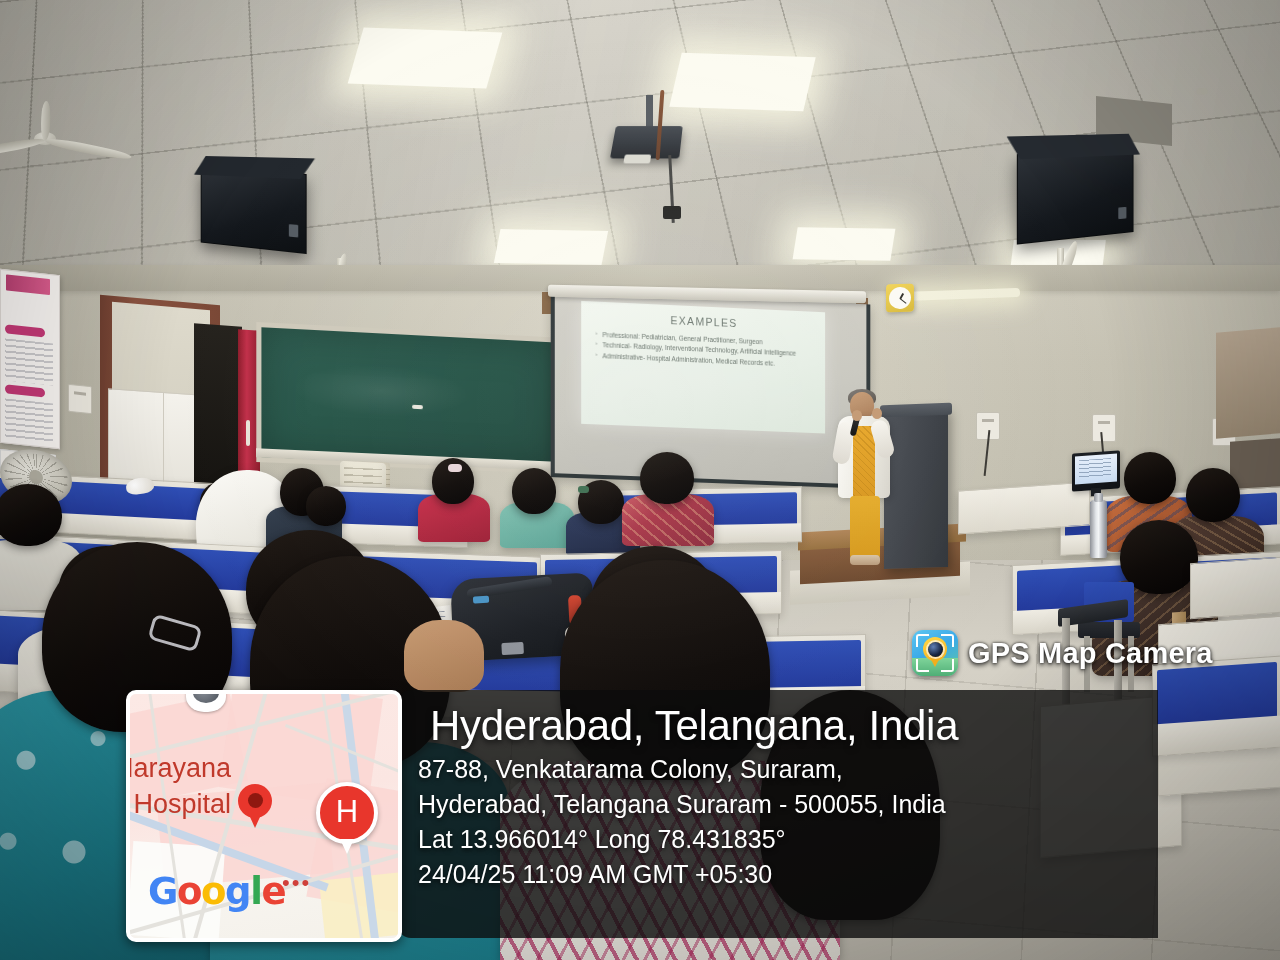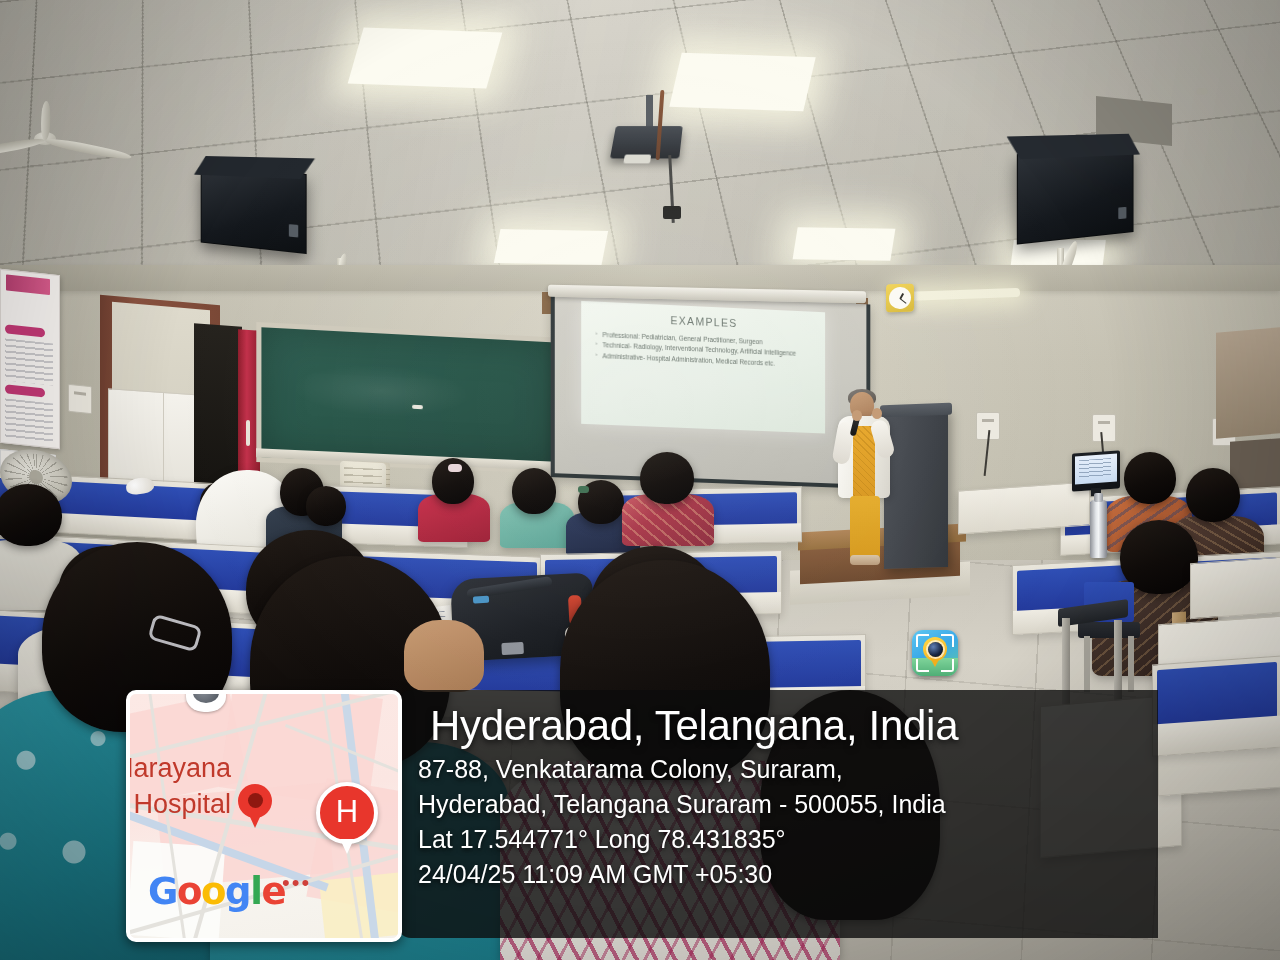--- a/index.html
+++ b/index.html
@@ -755,28 +755,29 @@
   <div class="gps-badge">
     <div class="gps-appicon">
       <div class="land"></div>
       <div class="pin"></div>
       <div class="lens"></div>
       <div class="br br-tl"></div>
       <div class="br br-tr"></div>
       <div class="br br-bl"></div>
       <div class="br br-br"></div>
     </div>
+    <div class="gps-brand">GPS Map Camera</div>
   </div>
 
   <div class="gps-panel"></div>
   <div class="gps-text">
     <div class="gps-city">Hyderabad, Telangana, India</div>
     <div class="gps-line">87-88, Venkatarama Colony, Suraram,</div>
     <div class="gps-line">Hyderabad, Telangana Suraram - 500055, India</div>
-    <div class="gps-line">Lat 17.544771° Long 78.431835°</div>
+    <div class="gps-line">Lat 13.966014° Long 78.431835°</div>
     <div class="gps-line">24/04/25 11:09 AM GMT +05:30</div>
   </div>
 
   <div class="map-card">
     <div class="map-bg"></div>
     <div class="map-block mb1"></div>
     <div class="map-block mb2"></div>
     <div class="map-block mb3"></div>
     <div class="map-block mb4"></div>
     <div class="mb-y"></div>

